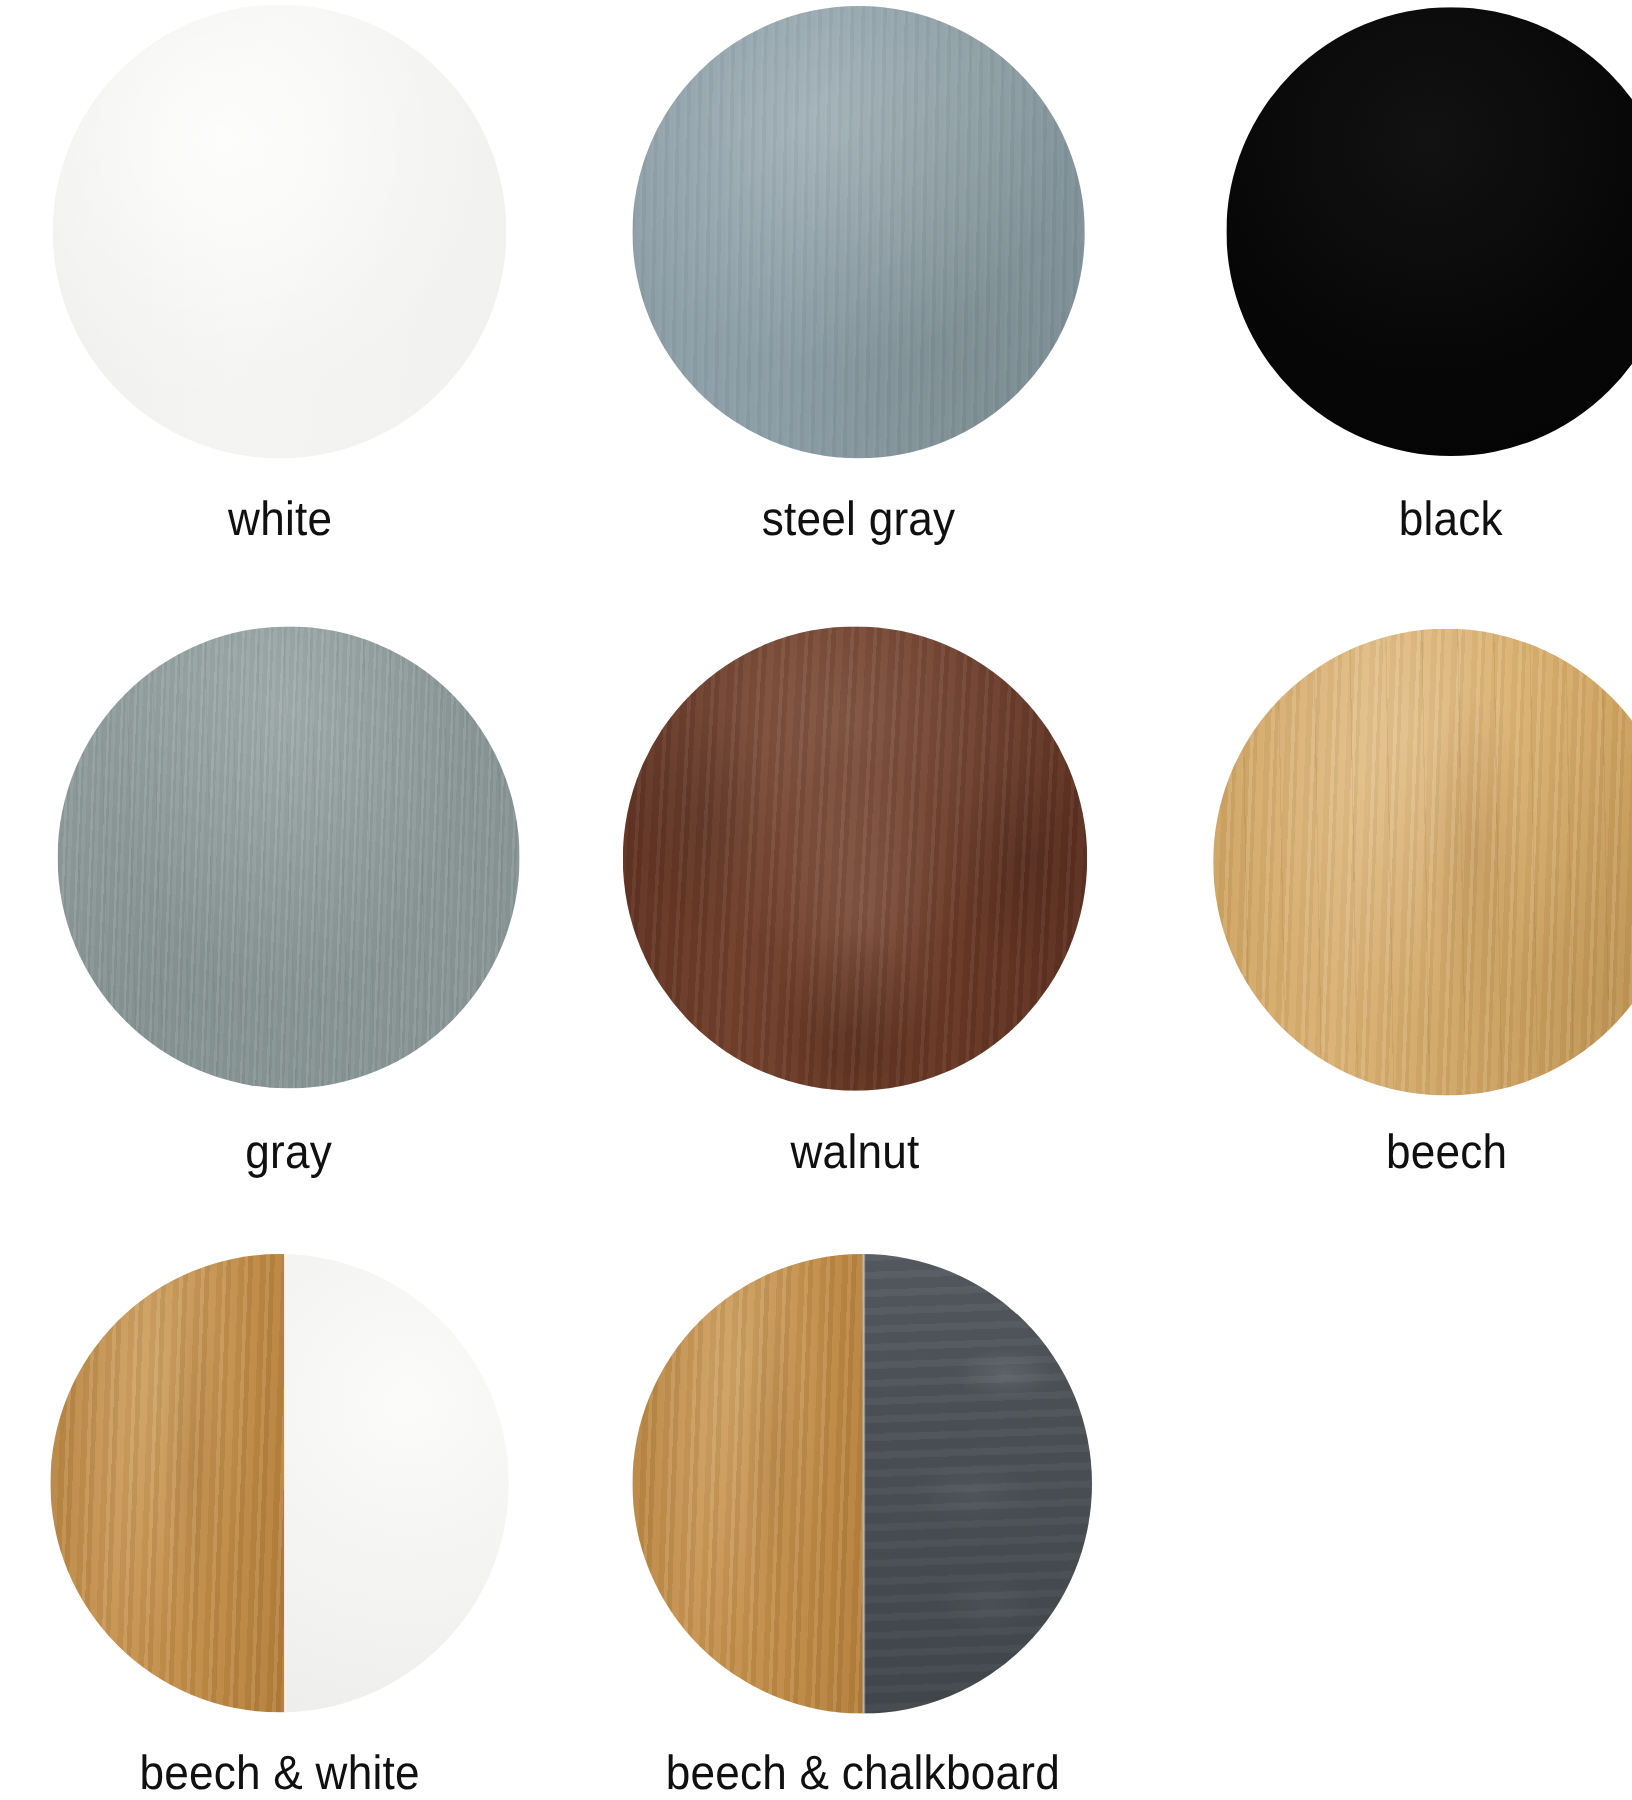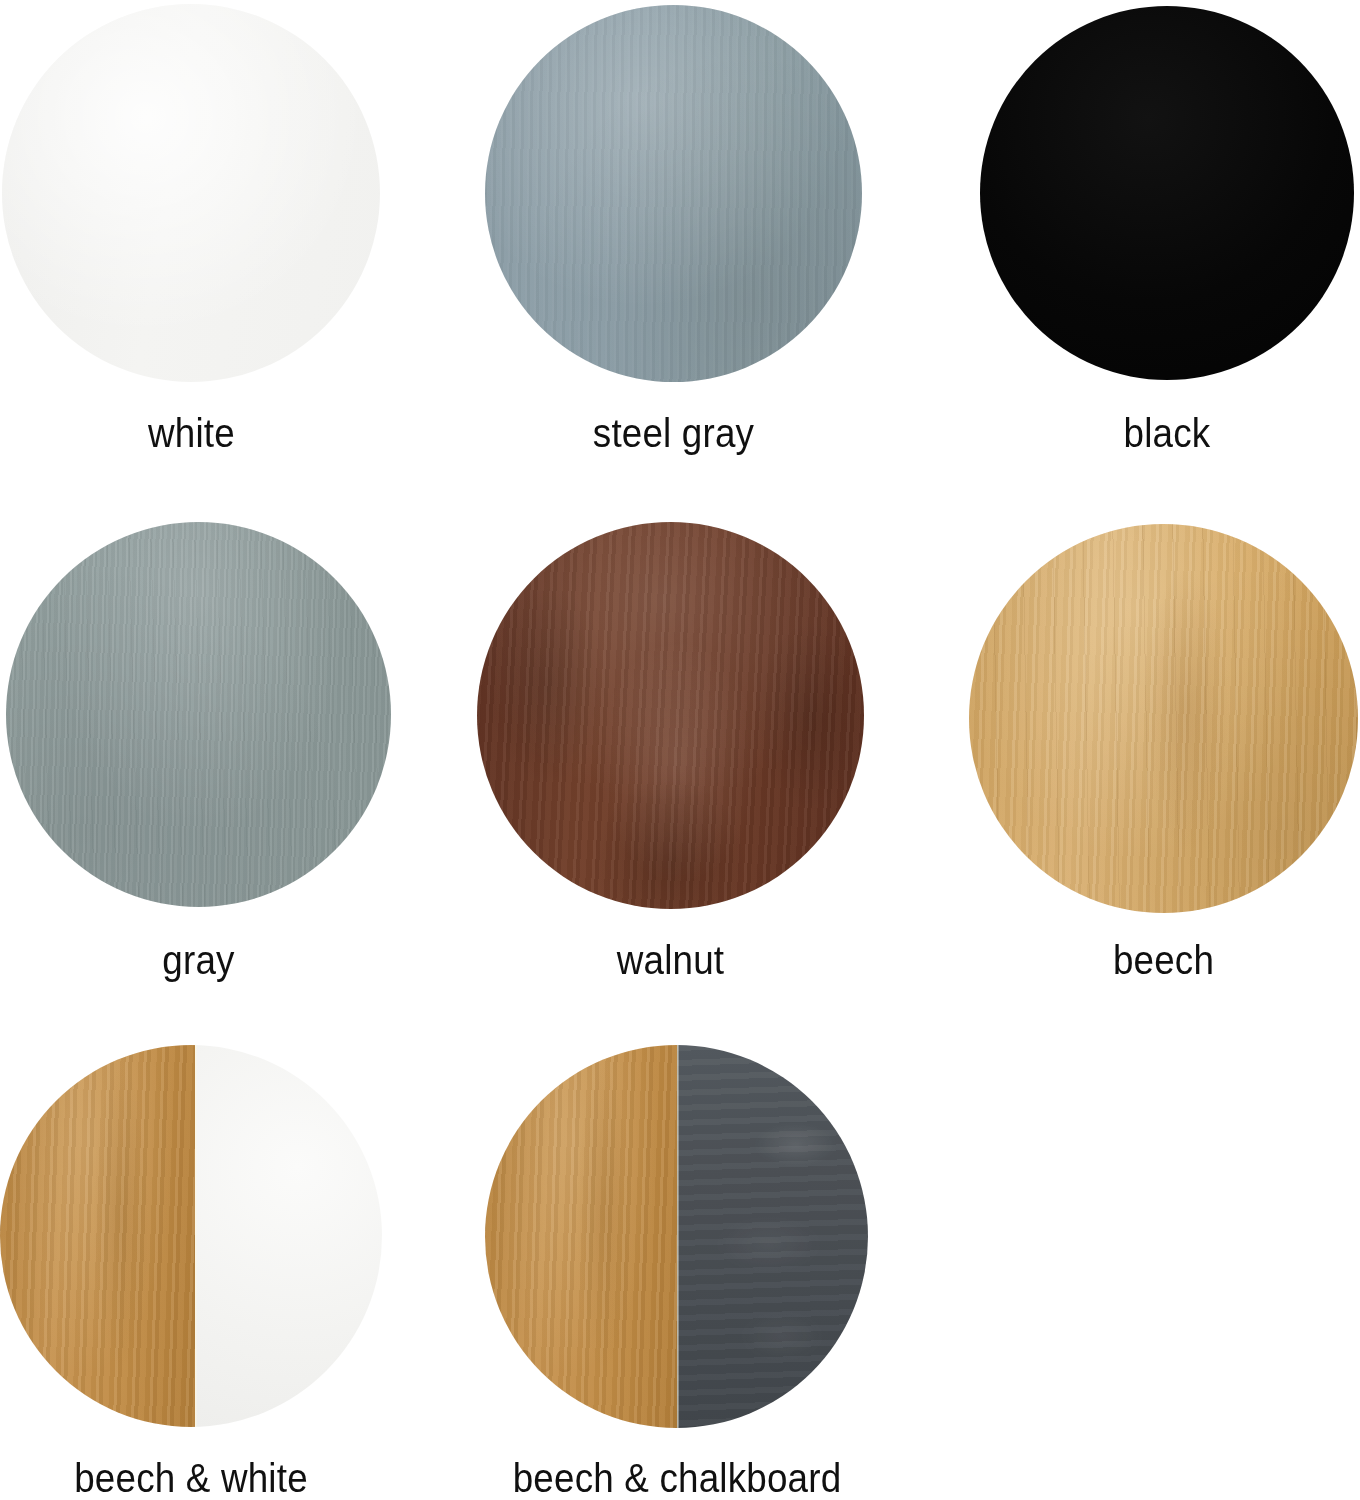--- a/index.html
+++ b/index.html
@@ -11,20 +11,21 @@
     width: 1360px;
     height: 1500px;
     position: relative;
     overflow: hidden;
     font-family: "Liberation Sans", sans-serif;
   }
 
   .swatch-grid {
     position: absolute;
     inset: 0;
+    padding-left: 42px;
   }
 
   .swatch-cell {
     position: absolute;
   }
 
   .swatch-disc {
     position: absolute;
     border-radius: 50%;
     overflow: hidden;

